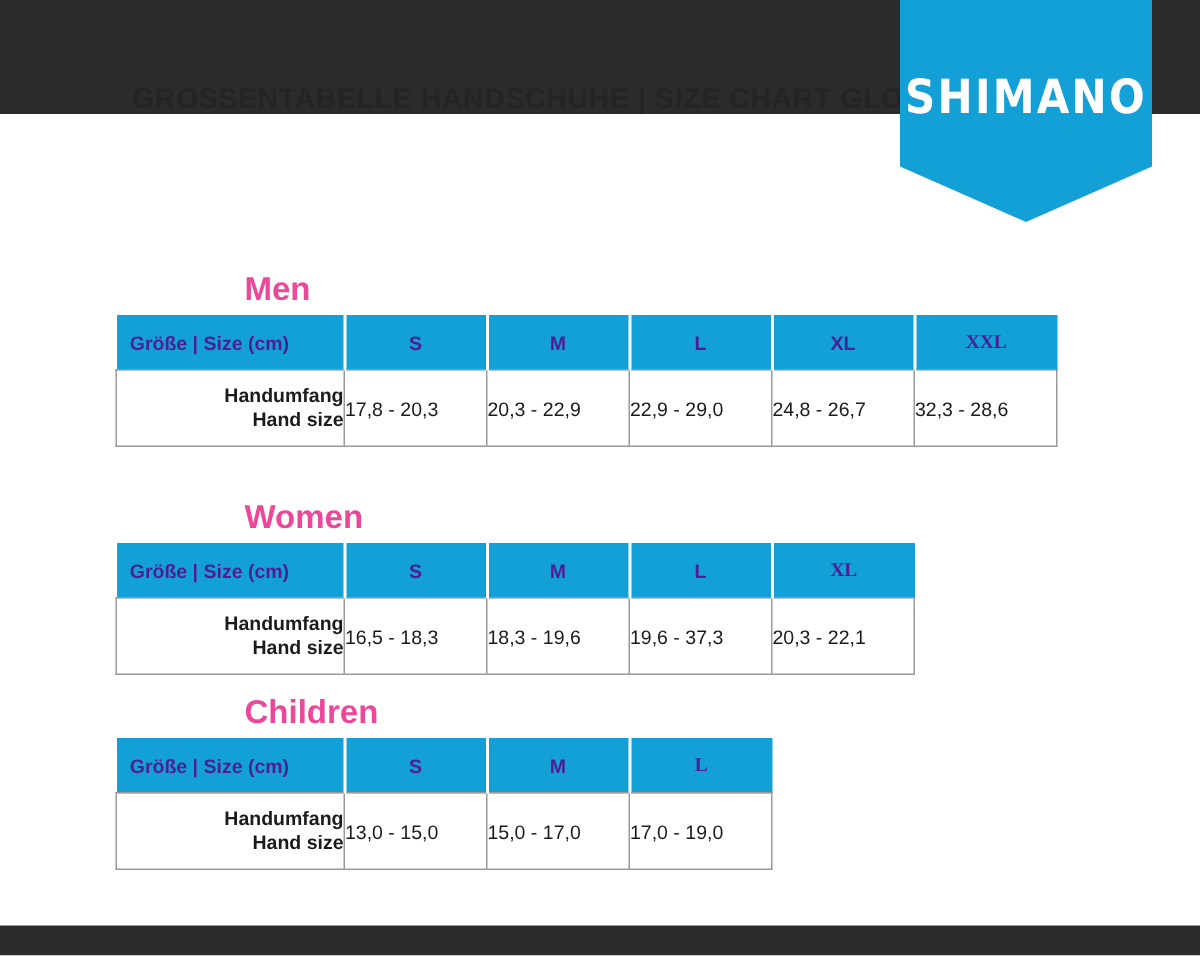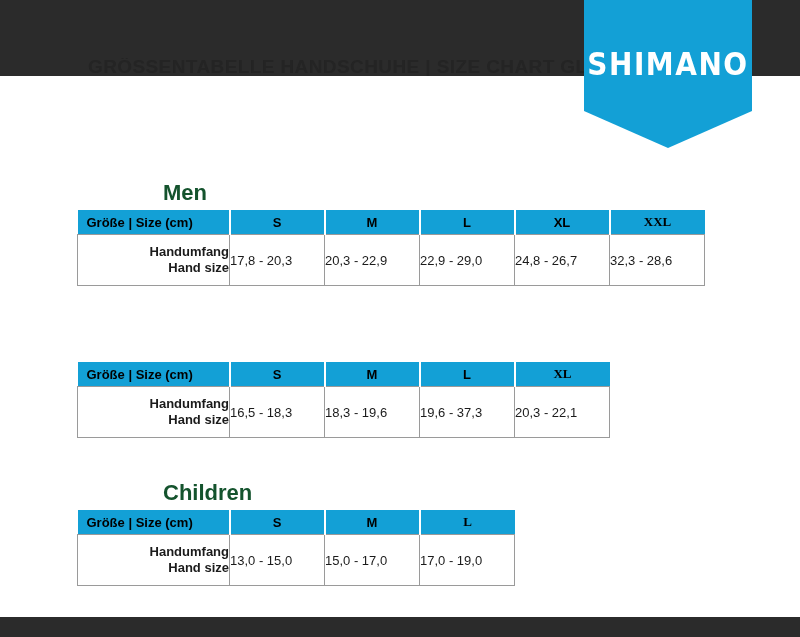--- a/index.html
+++ b/index.html
@@ -34,21 +34,21 @@
     color: #242424;
     white-space: nowrap;
     overflow: hidden;
     height: 18px;
     line-height: 18px;
   }
 
   
   .logo-banner {
     position: absolute;
-    left: 584px;
+    left: 600px;
     top: 0;
     width: 168px;
     height: 148px;
     background: #13a0d6;
     -webkit-clip-path: polygon(0 0, 100% 0, 100% 75%, 50% 100%, 0 75%);
     clip-path: polygon(0 0, 100% 0, 100% 75%, 50% 100%, 0 75%);
   }
   .logo-wordmark {
     position: absolute;
     left: 0;
@@ -67,36 +67,36 @@
   .section {
     position: absolute;
     left: 77px;
   }
   .section-title {
     position: absolute;
     left: 86px;
     top: -30px;
     font-size: 22px;
     font-weight: bold;
-    color: #14532d;
+    color: #ec4899;
     white-space: nowrap;
   }
   .size-table {
     border-collapse: collapse;
     table-layout: fixed;
   }
   .size-table th,
   .size-table td {
     padding: 0;
     margin: 0;
   }
   .size-table thead th {
     background: #13a0d6;
-    color: #000000;
-    height: 24px;
+    color: #4c1d95;
+    height: 36px;
     font-size: 13px;
     font-weight: bold;
     border-right: 2px solid #ffffff;
     vertical-align: middle;
   }
   .size-table thead th:last-child {
     border-right: none;
     font-family: Liberation Serif, serif;
   }
   .size-table thead th.label-col {
@@ -174,20 +174,21 @@
             <td>17,8 - 20,3</td>
             <td>20,3 - 22,9</td>
             <td>22,9 - 29,0</td>
             <td>24,8 - 26,7</td>
             <td>32,3 - 28,6</td>
           </tr>
         </tbody>
       </table>
     </div>
     <div class="section" style="top: 362px;">
+      <div class="section-title">Women</div>
       <table class="size-table" style="width: 532px;">
         <colgroup>
           <col style="width: 152px;">
           <col style="width: 95px;">
           <col style="width: 95px;">
           <col style="width: 95px;">
           <col style="width: 95px;">
         </colgroup>
         <thead>
           <tr>
@@ -205,21 +206,21 @@
               <span class="label-line">Hand size</span>
             </td>
             <td>16,5 - 18,3</td>
             <td>18,3 - 19,6</td>
             <td>19,6 - 37,3</td>
             <td>20,3 - 22,1</td>
           </tr>
         </tbody>
       </table>
     </div>
-    <div class="section" style="top: 510px;">
+    <div class="section" style="top: 492px;">
       <div class="section-title">Children</div>
       <table class="size-table" style="width: 437px;">
         <colgroup>
           <col style="width: 152px;">
           <col style="width: 95px;">
           <col style="width: 95px;">
           <col style="width: 95px;">
         </colgroup>
         <thead>
           <tr>

